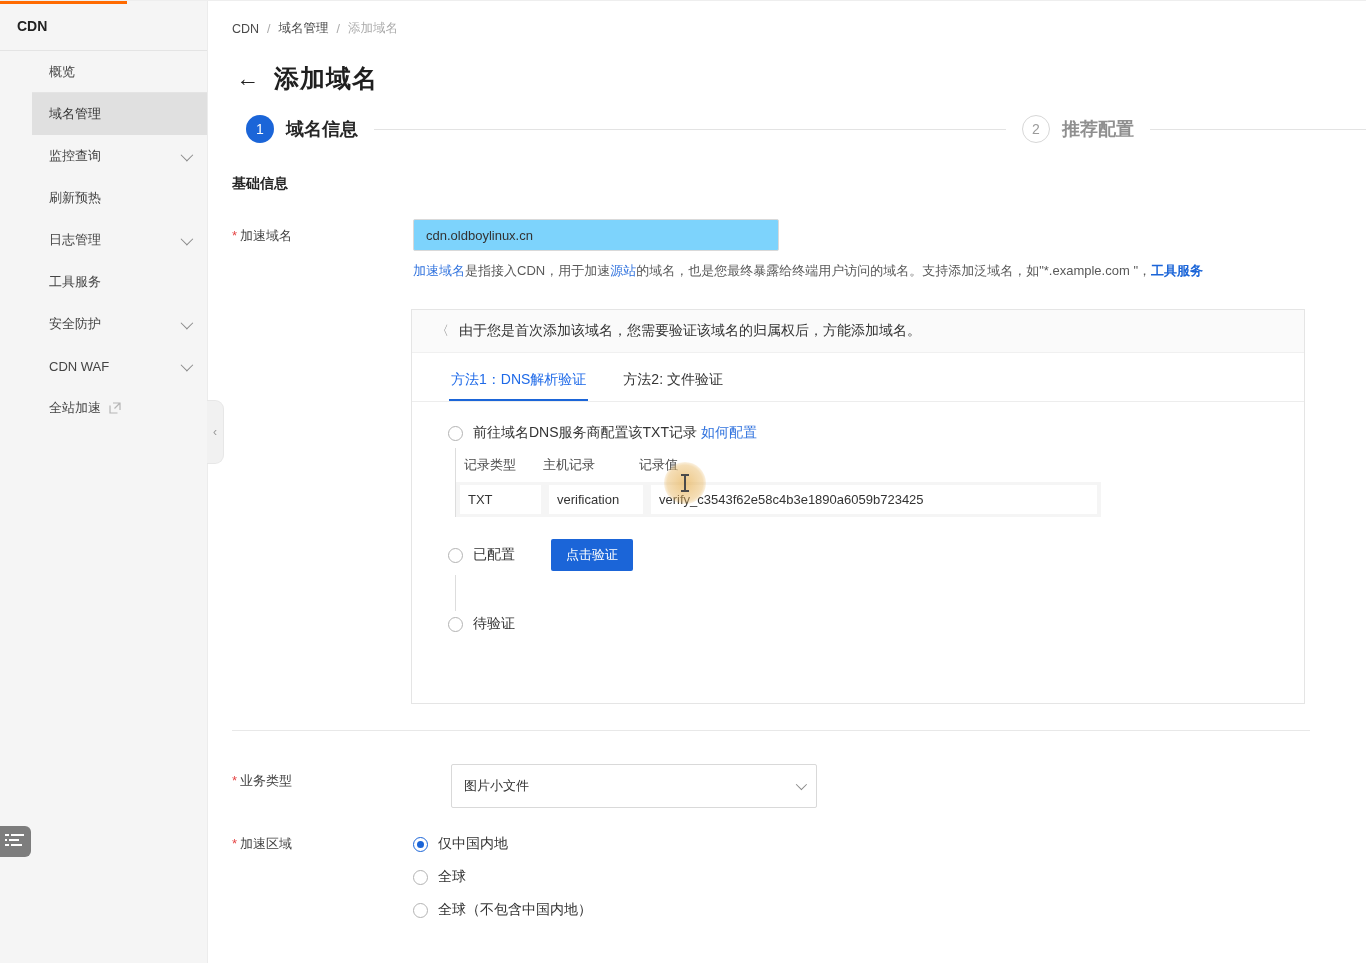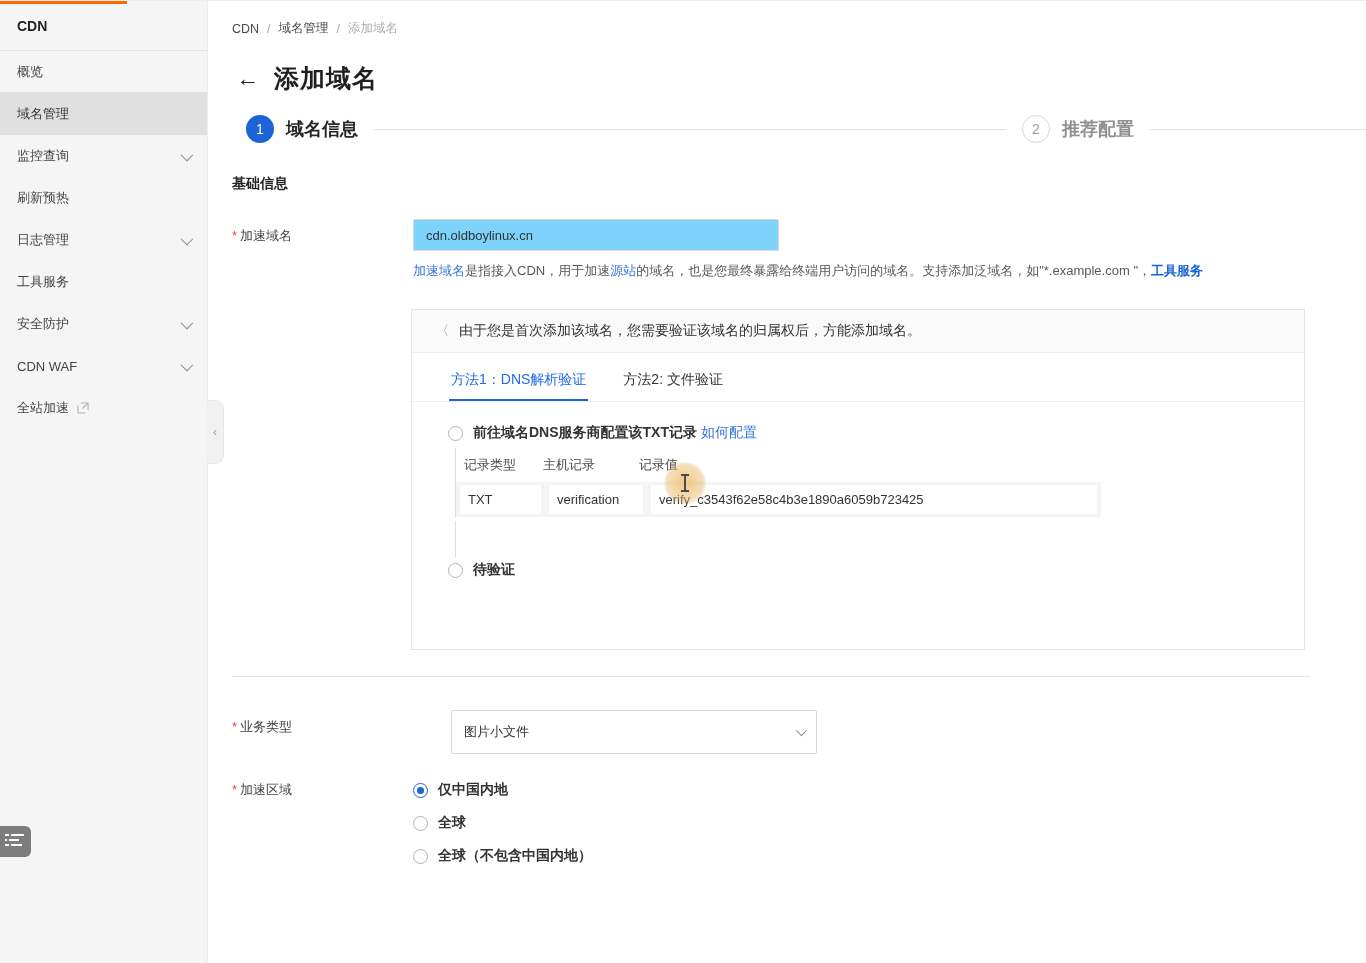--- a/index.html
+++ b/index.html
@@ -17,21 +17,21 @@
   .sidebar {
     position:absolute; left:0; top:0; width:208px; height:100%;
     background:#f5f5f5; border-right:1px solid #ececec; z-index:5;
   }
   .sidebar-title {
     height:50px; display:flex; align-items:center; padding:0 17px;
     font-size:14px; font-weight:bold; color:#222; border-bottom:1px solid #e4e4e4;
   }
   .side-item {
     height:42px; display:flex; align-items:center; justify-content:space-between;
-    padding:0 17px; font-size:13px; color:#444; cursor:pointer;
+    padding:0 17px; font-size:13px; color:#444; cursor:pointer;margin-left:32px;
   }
   .side-item.first { border-bottom:1px solid #e4e4e4; }
   .side-item.selected { background:#e0e0e0; color:#333; }
   .chev-down {
     width:9px; height:9px; border-right:1.4px solid #8a8a8a; border-bottom:1.4px solid #8a8a8a;
     transform:rotate(45deg) translateY(-2px); display:inline-block;
   }
   .ext-icon { width:12px; height:12px; display:inline-block; margin-left:8px; position:relative; opacity:.7; }
   .ext-icon svg { display:block; }
 
@@ -108,21 +108,21 @@
   .vp-tab.active { color:#1f6ae8; border-bottom:2px solid #1b65d8; }
   .vp-body { padding:22px 24px 70px 36px; }
 
   .radio-row { display:flex; align-items:center; gap:10px; }
   .radio {
     width:15px; height:15px; border-radius:50%; border:1px solid #b3b3b3; background:#fff;
     flex:0 0 auto; display:flex; align-items:center; justify-content:center; cursor:pointer;
   }
   .radio.checked { border-color:#1b65d8; }
   .radio.checked .dot { width:7px; height:7px; border-radius:50%; background:#1b65d8; }
-  .radio-label { font-size:14px; color:#333; cursor:pointer;font-weight:bold; }
+  .radio-label { font-size:14px; color:#333; cursor:pointer; }
 
   .tree-block { margin-left:7px; border-left:1px solid #ddd; margin-top:6px; }
   .rec-table { width:645px; font-size:13px; }
   .rec-head { display:flex; height:34px; align-items:center; color:#4a4a4a; }
   .rec-row { display:flex; align-items:flex-start; background:#f5f5f5; padding:3px 4px; }
   .rc1 { width:85px; padding-left:8px; }
   .rc2 { width:98px; padding-left:2px; }
   .rc3 { flex:1; }
   .rec-row .cell { background:#fff; padding:7px 8px; }
   .rec-row .rc1 { width:81px; margin-right:8px; }
@@ -290,20 +290,27 @@
               <span class="rc3">记录值</span>
             </div>
             <div class="rec-row">
               <span class="cell rc1">TXT</span>
               <span class="cell rc2">verification</span>
               <span class="cell rc3">verify_c3543f62e58c4b3e1890a6059b723425</span>
             </div>
           </div>
         </div>
 
+        <div class="radio-row" style="margin-top:22px;">
+          <span class="radio">
+              <span class="dot"></span>
+            </span>
+          <span class="radio-label">已配置</span>
+          <button class="verify-btn">点击验证</button>
+        </div>
 
         <div class="tree-gap"></div>
 
         <div class="radio-row">
           <span class="radio">
               <span class="dot"></span>
             </span>
           <span class="radio-label">待验证</span>
         </div>
       </div>

